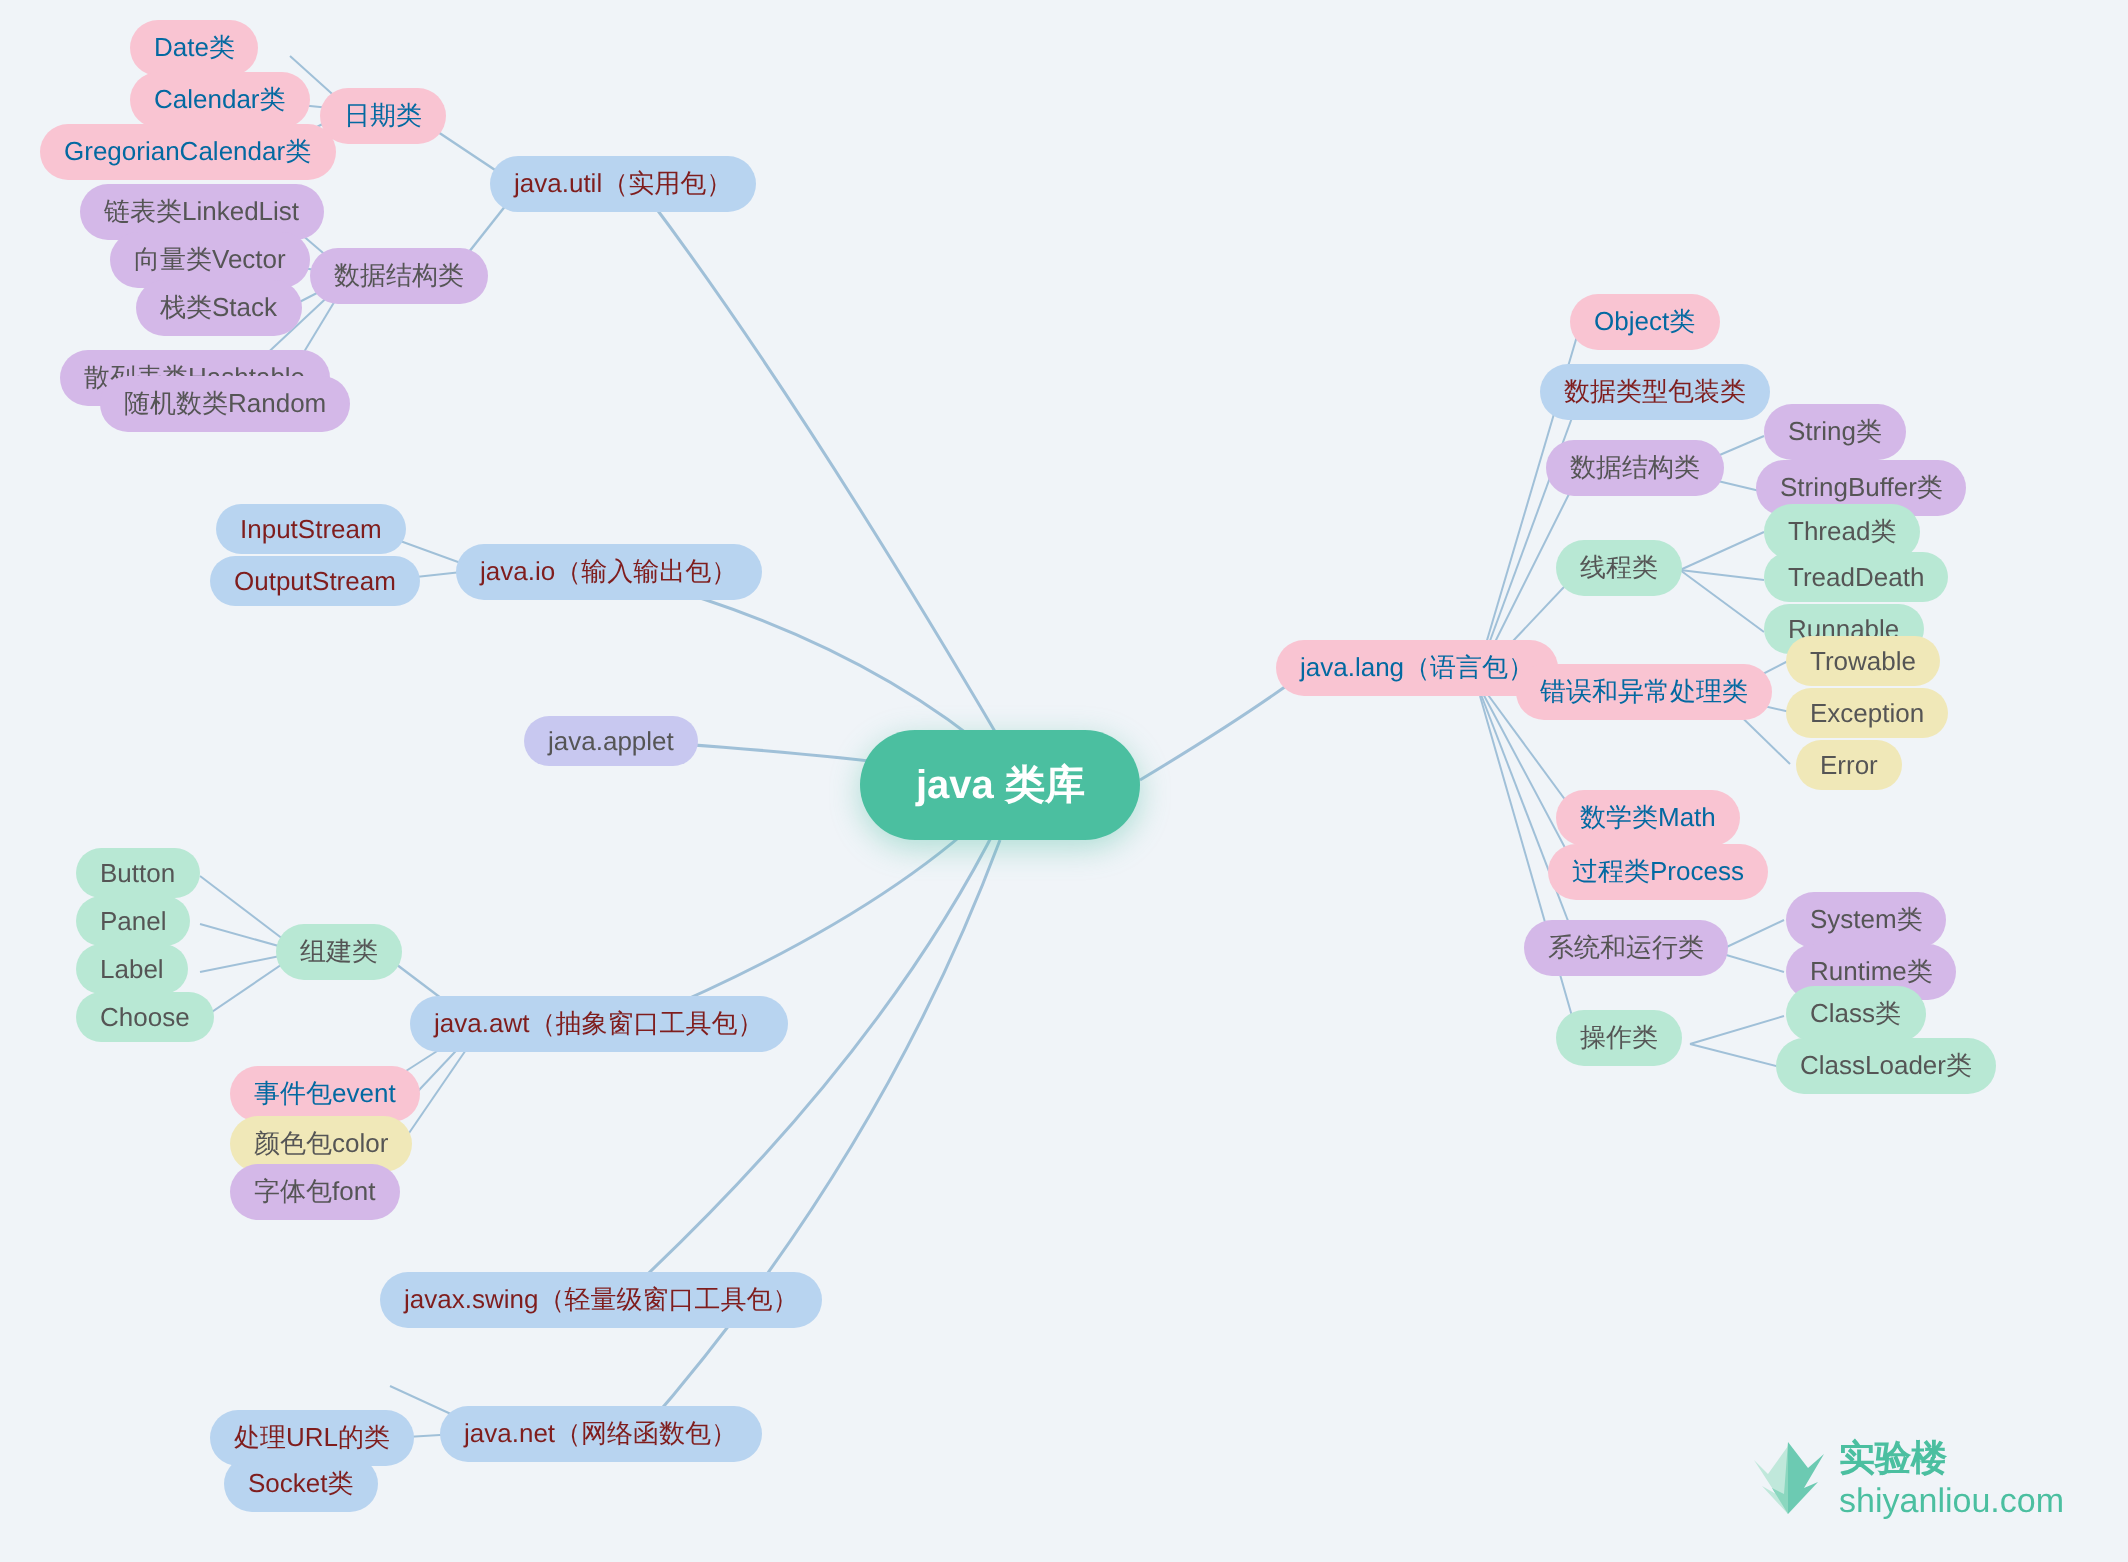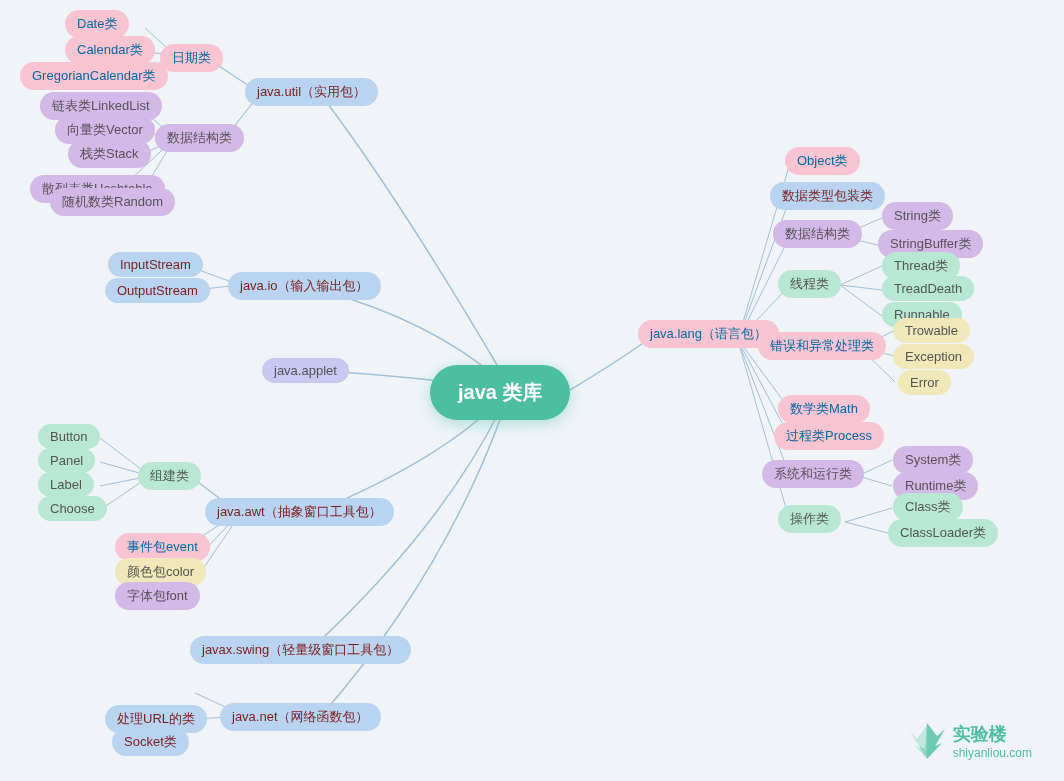--- a/index.html
+++ b/index.html
@@ -79,21 +79,21 @@
     .watermark-icon {
       width: 40px;
       height: 40px;
     }
     .watermark-text {
       font-size: 18px;
       color: #4bbfa0;
       font-weight: bold;
     }
     .watermark-sub {
-      font-size: 12px;
+      font-size: 17px;
       color: #4bbfa0;
     }
   </style>
 </head>
 <body>
 
 <svg id="connections" xmlns="http://www.w3.org/2000/svg">
 
   <path d="M 500,370 Q 400,200 325,100" stroke="#a0c0d8" stroke-width="1.5" fill="none"></path>
 

